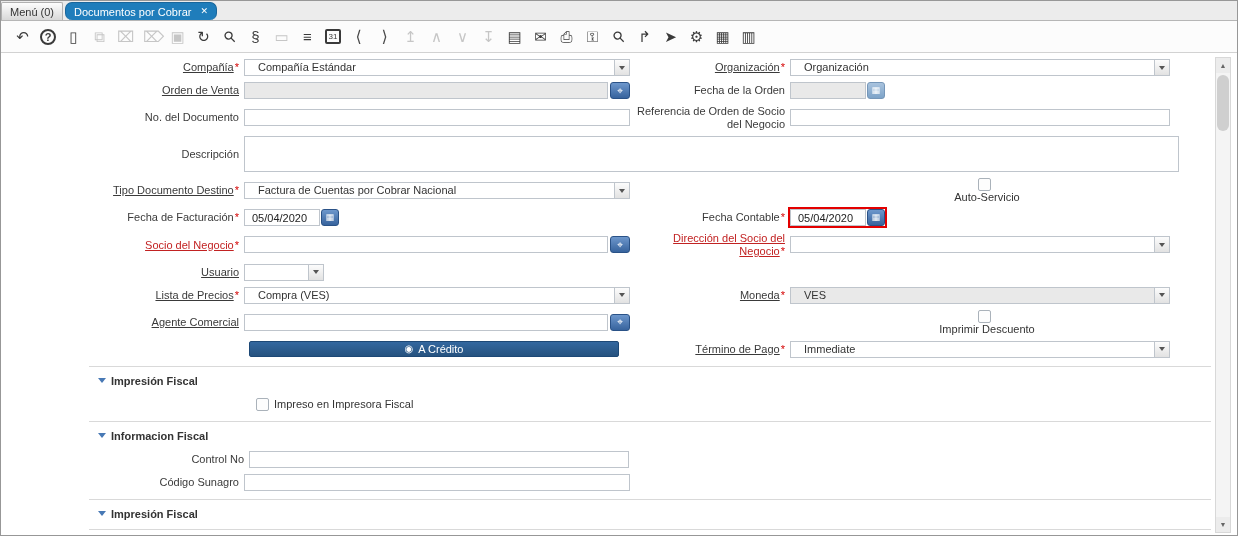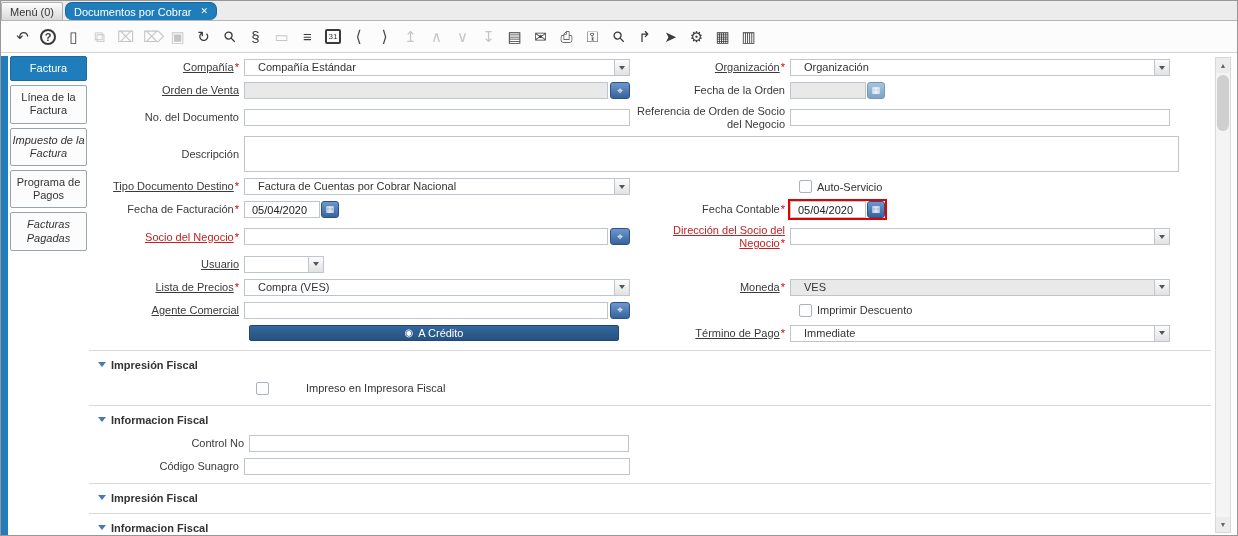--- a/index.html
+++ b/index.html
@@ -49,24 +49,24 @@
   .tri { width:0; height:0; border-left:3.5px solid transparent; border-right:3.5px solid transparent; border-top:4px solid #555; }
   .bbtn { width:20px; height:17px; margin-left:2px; border:1px solid #2a5287; border-radius:3px; background:linear-gradient(#6d97cc,#37639d); color:#fff; font-size:10px; line-height:1; display:flex; align-items:center; justify-content:center; cursor:pointer; padding:0; flex-shrink:0; }
   .calbtn { width:18px; height:17px; margin-left:1px; border:1px solid #2a5287; border-radius:3px; background:linear-gradient(#6d97cc,#37639d); color:#fff; font-size:9px; line-height:1; display:flex; align-items:center; justify-content:center; cursor:pointer; padding:0; flex-shrink:0; }
   .calbtn.lite { background:linear-gradient(#a9c3de,#7da3c8); border-color:#7596b8; }
   .datew { display:flex; align-items:center; }
   .date { width:76px; }
   .focusbox { outline:2px solid #e30000; }
   .ta { width:935px; height:36px; border:1px solid #bfc5cc; resize:none; font-family:inherit; font-size:11px; box-sizing:border-box; padding:2px 3px; }
   .cb { width:13px; height:13px; border:1px solid #aab2ba; background:#fdfdfd; display:inline-block; box-sizing:border-box; border-radius:2px; cursor:pointer; flex-shrink:0; }
   .cblbl { margin-left:5px; white-space:nowrap; }
-  .pad8 { padding-left:9px; }
+  .pad8 { padding-left:9px;flex-direction:column; }
   .credit { margin-left:160px; width:370px; height:16px; border:1px solid #1d4876; border-radius:2px; background:linear-gradient(#33679f,#26527f); color:#fff; font-size:11px; display:flex; align-items:center; justify-content:center; gap:5px; cursor:pointer; font-family:inherit; padding:0; }
   .cico { font-size:10px; line-height:1; }
-  .leftarea { width:541px; box-sizing:border-box; padding-left:167px; display:flex; align-items:center; flex-shrink:0;gap:32px; }
+  .leftarea { width:541px; box-sizing:border-box; padding-left:167px; display:flex; align-items:center; flex-shrink:0; }
   .sep { border-top:1px solid #d9d9d9; margin:8px 0; }
   .shdr { display:flex; align-items:center; gap:5px; padding-left:9px; margin:3px 0 9px; font-weight:bold; color:#333; }
   .stri { width:0; height:0; border-left:4px solid transparent; border-right:4px solid transparent; border-top:5px solid #4879b5; }
 
   
   .vscroll { position:absolute; right:6px; top:5px; bottom:2px; width:16px; background:#f4f4f4; border:1px solid #d8d8d8; box-sizing:border-box; }
   .sarr { height:15px; display:flex; align-items:center; justify-content:center; font-size:7px; color:#666; background:#ececec; cursor:pointer; }
   .sarr.down { position:absolute; bottom:0; left:0; right:0; }
   .sthumb { position:absolute; top:17px; left:1px; right:1px; height:56px; background:#cfcfcf; border-radius:6px; cursor:grab; }
 </style>
@@ -112,27 +112,20 @@
     <span class="tico rot">⚲</span>
     <span class="tico">↱</span>
     <span class="tico">➤</span>
     <span class="tico">⚙</span>
     <span class="tico">▦</span>
     <span class="tico">▥</span>
   </div>
 
   <div class="bodyarea">
 
-    <div class="sidebar">
-      <div class="stab active">Factura</div>
-      <div class="stab">Línea de la Factura</div>
-      <div class="stab ital">Impuesto de la Factura</div>
-      <div class="stab">Programa de Pagos</div>
-      <div class="stab ital">Facturas Pagadas</div>
-    </div>
 
     <div class="content">
 
       <div class="row">
         <label class="lbl u"><span class="lt">Compañía</span><span class="req">*</span></label>
         <div class="combo f1">
           <div class="cval">Compañía Estándar</div>
           <div class="cbtn">
               <i class="tri"></i>
             </div>

